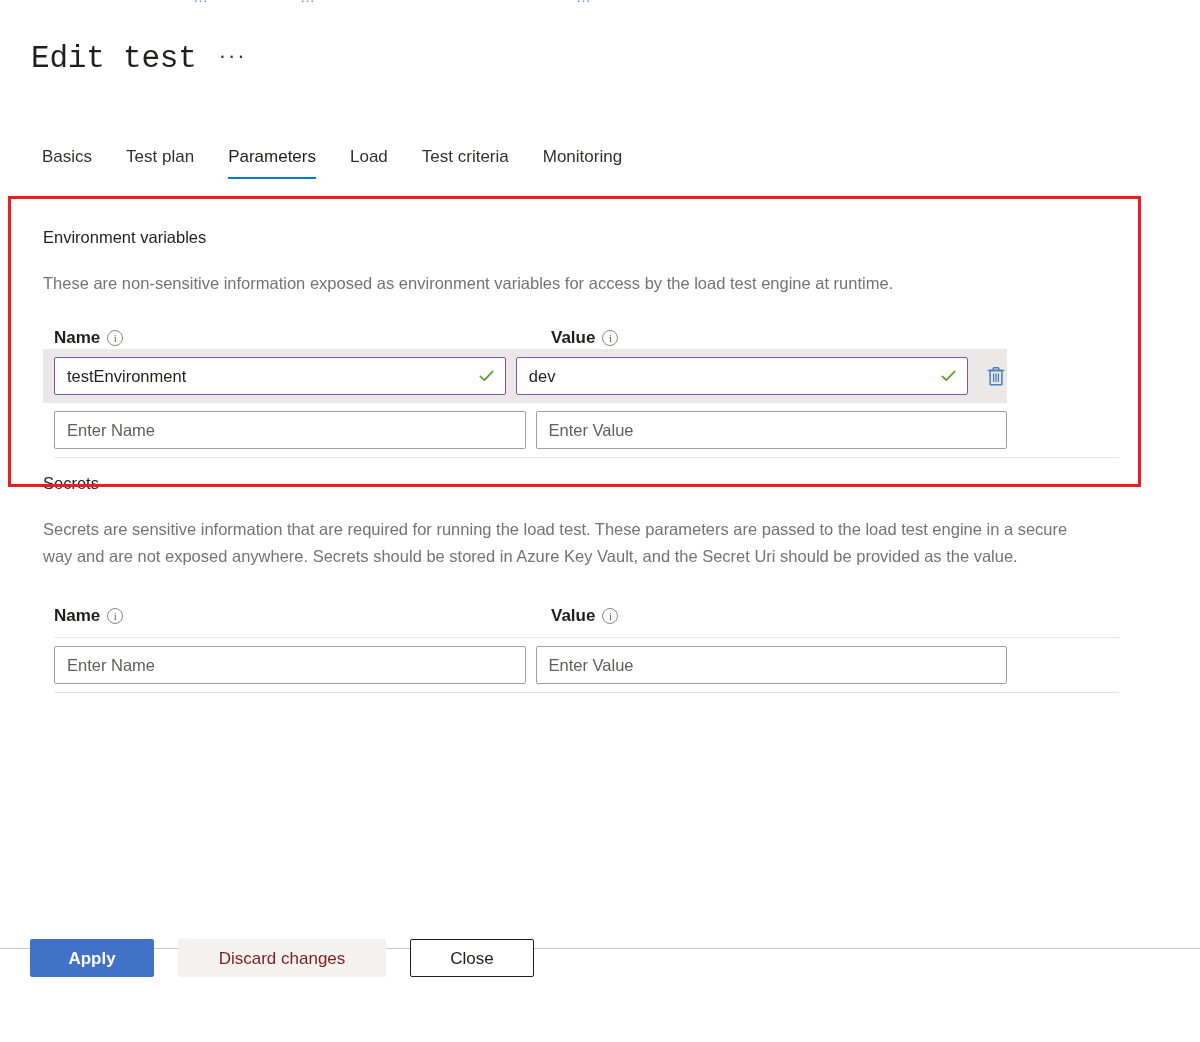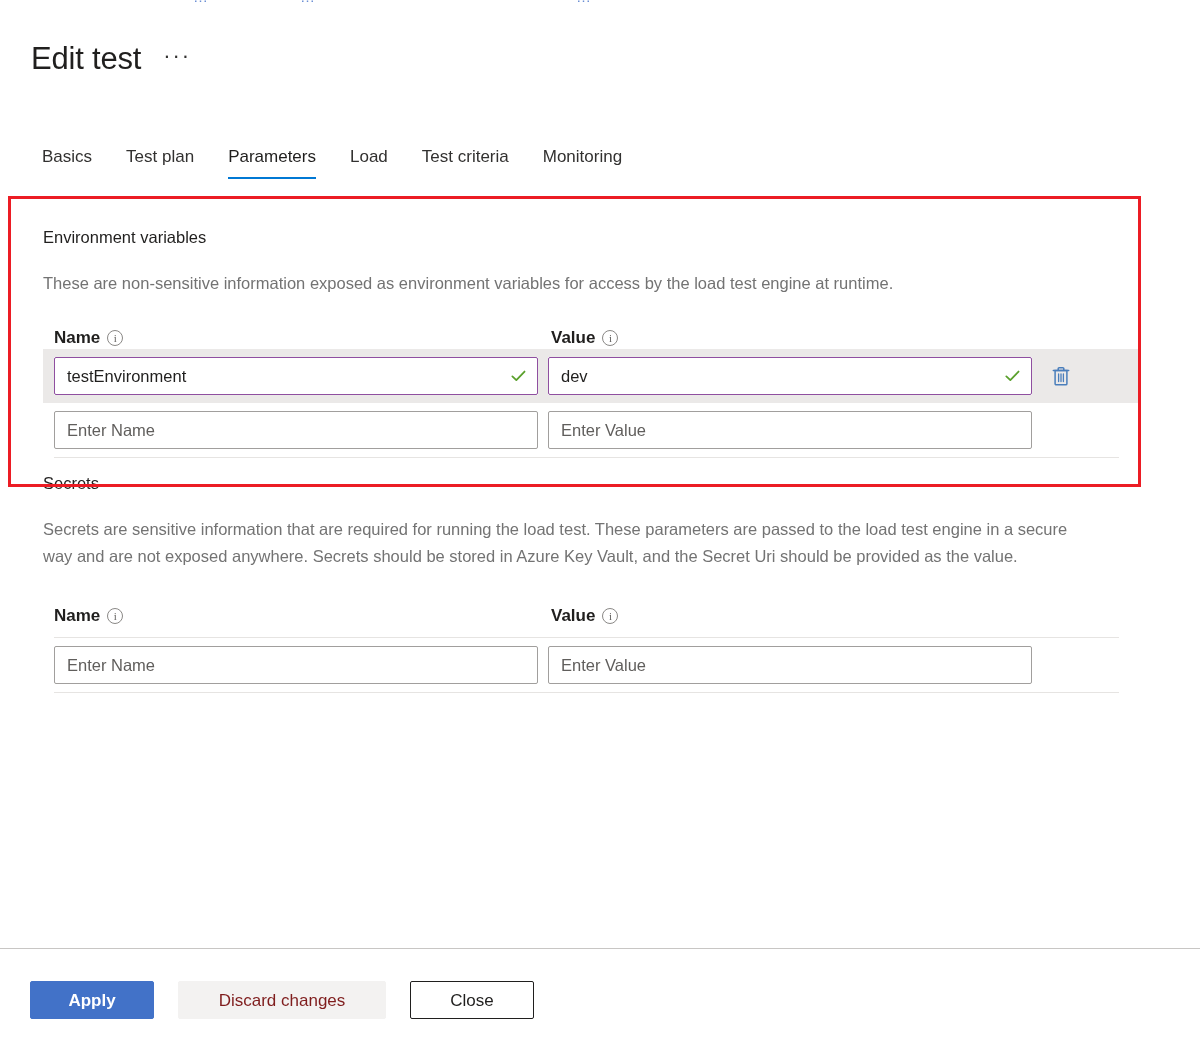--- a/index.html
+++ b/index.html
@@ -46,20 +46,21 @@
     display: flex;
     align-items: center;
     gap: 18px;
   }
   .page-title {
     font-size: 31px;
     font-weight: 400;
     color: #201f1e;
     letter-spacing: -0.2px;
     line-height: 40px;
+    font-family: Liberation Mono, monospace;
   }
   .more-menu {
     font-size: 22px;
     color: #323130;
     line-height: 10px;
     padding: 6px 4px 12px 4px;
     cursor: pointer;
     letter-spacing: 2px;
   }
 
@@ -175,21 +176,21 @@
     line-height: 1;
     cursor: pointer;
     font-family: "Liberation Serif", serif;
   }
 
   
   .kv-row {
     display: flex;
     align-items: center;
     padding: 8px 0 8px 11px;
-    width: 1097px;
+    width: 964px;
   }
   .kv-row.filled { background: #ebe9e8; }
   .kv-row.plain { background: transparent; }
 
   .field {
     position: relative;
     height: 38px;
     background: #ffffff;
   }
   .field.name-field { width: 484px; }
@@ -257,21 +258,21 @@
     position: absolute;
     left: 0;
     top: 948px;
     width: 1200px;
     height: 1px;
     background: #c8c6c4;
   }
   .footer {
     position: absolute;
     left: 30px;
-    top: 981px;
+    top: 939px;
     display: flex;
     align-items: center;
     gap: 24px;
   }
   .btn {
     font-family: "Liberation Sans", "DejaVu Sans", sans-serif;
     font-size: 17px;
     height: 38px;
     border-radius: 2px;
     cursor: pointer;

